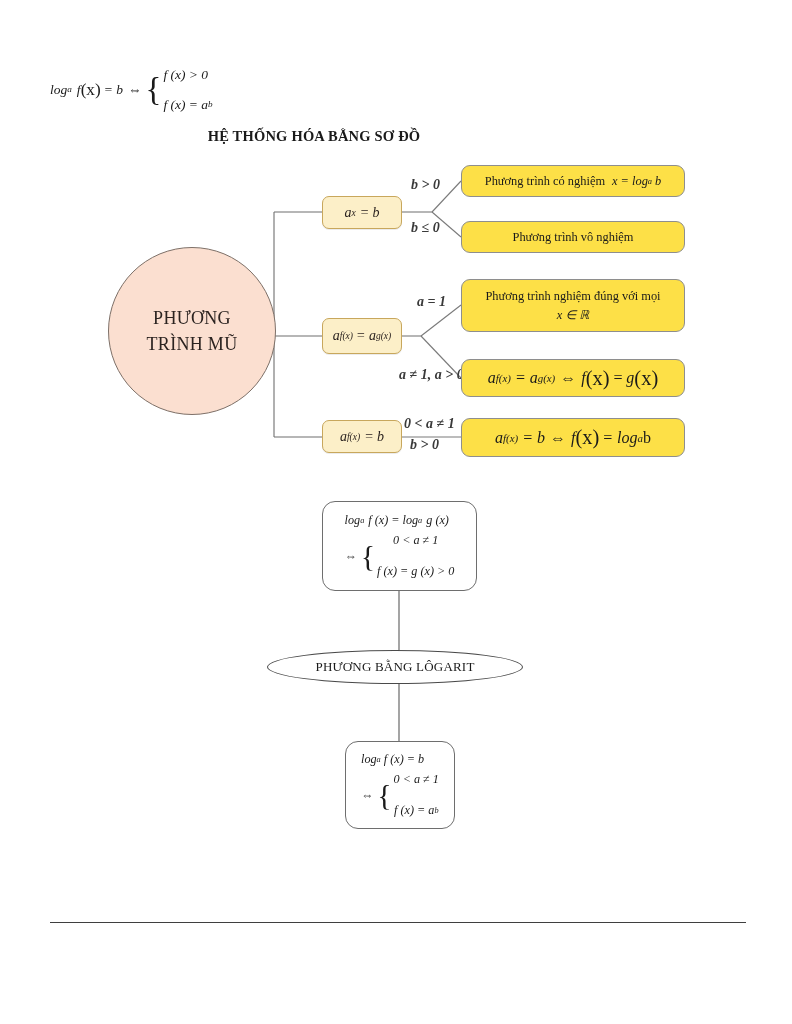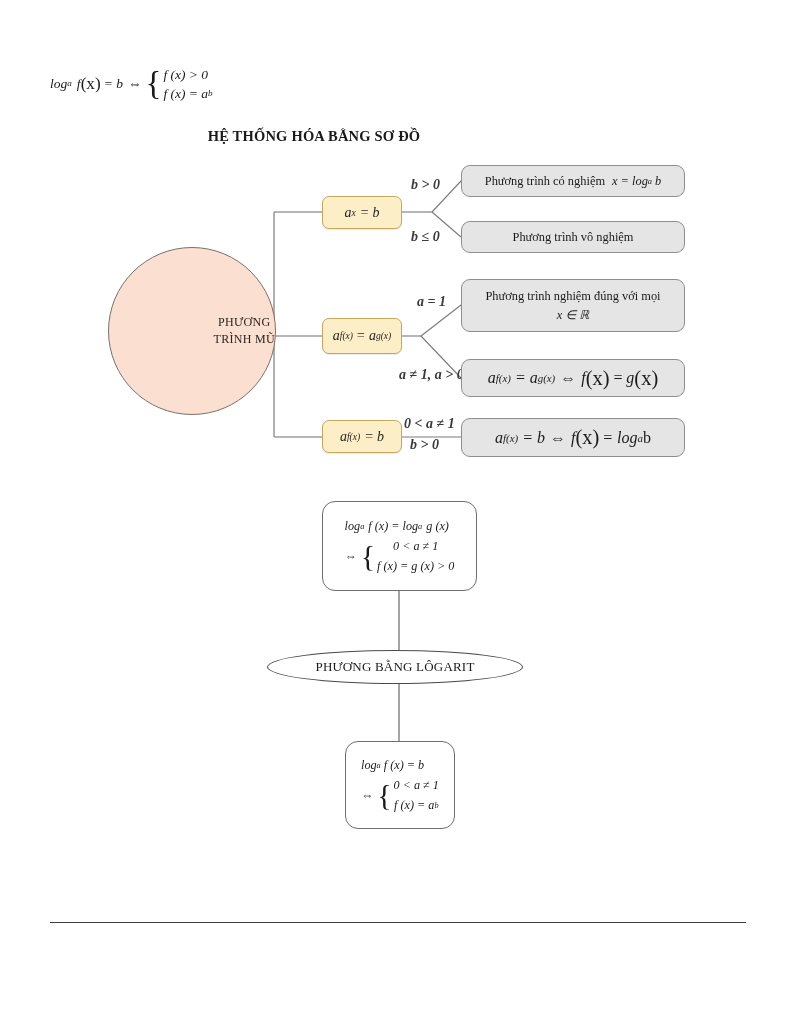--- a/index.html
+++ b/index.html
@@ -20,82 +20,82 @@
   }
   .mrow{display:flex;align-items:center;}
   .mi{font-style:italic;}
   .sub{font-size:0.68em;vertical-align:-0.25em;font-style:italic;}
   .sup{font-size:0.68em;vertical-align:0.52em;font-style:italic;}
   .paren{font-size:1.28em;font-style:normal;}
   .brace{
     font-size:2.45em;line-height:0.82;font-weight:300;
     margin:0 2px 0 4px;font-family:"Liberation Serif",serif;
   }
-  .cases{display:flex;flex-direction:column;gap:5px;}
+  .cases{display:flex;flex-direction:column;gap:16px;}
 
   
   #heading{
     position:absolute;left:0;top:128px;width:628px;
     text-align:center;font-weight:bold;font-size:14.5px;
     letter-spacing:.2px;
   }
 
   
   #wires{position:absolute;left:0;top:0;width:792px;height:1024px;pointer-events:none;}
 
   
   #root-circle{
     position:absolute;left:108px;top:247px;width:168px;height:168px;
     border-radius:50%;
     background:#fbdfd0;
     border:1px solid #7d7068;
     box-sizing:border-box;
-    display:flex;align-items:center;justify-content:flex-end;
+    display:flex;align-items:center;justify-content:center;
     text-align:center;
-    font-size:12px;line-height:1.45;color:#2b2320;
+    font-size:18px;line-height:1.45;color:#2b2320;
     letter-spacing:.3px;
   }
 
   
   .ynode{
     position:absolute;box-sizing:border-box;
     background:#fcefc8;
     border:1px solid #c8a75c;
     border-radius:7px;
     display:flex;align-items:center;justify-content:center;
     font-size:14px;color:#2b2320;
     box-shadow:0 1px 0 rgba(0,0,0,.08);
   }
   #y-node-1{left:322px;top:196px;width:80px;height:33px;}
   #y-node-2{left:322px;top:318px;width:80px;height:36px;}
   #y-node-3{left:322px;top:420px;width:80px;height:33px;}
 
   
   .wbox{
     position:absolute;box-sizing:border-box;
-    background:#e5e5e5;
+    background:#fde047;
     border:1px solid #8e8e8e;
     border-radius:9px;
     display:flex;align-items:center;justify-content:center;
     text-align:center;
     font-size:12.4px;color:#1a1a1a;
     padding:3px 8px;
   }
   #w-box-1{left:461px;top:165px;width:224px;height:32px;}
   #w-box-2{left:461px;top:221px;width:224px;height:32px;}
   #w-box-3{left:461px;top:279px;width:224px;height:53px;}
   #w-box-4{left:461px;top:359px;width:224px;height:38px;font-size:16px;}
   #w-box-5{left:461px;top:418px;width:224px;height:39px;font-size:16px;}
 
   
   .elabel{
     position:absolute;font-size:14px;color:#3a3a3a;white-space:nowrap;font-weight:bold;
   }
   #lbl-b-pos{left:411px;top:177px;}
-  #lbl-b-nonpos{left:411px;top:229px;}
+  #lbl-b-nonpos{left:411px;top:220px;}
   #lbl-a-eq1{left:417px;top:294px;}
   #lbl-a-ne1{left:399px;top:367px;text-align:right;}
   #lbl-cond-a{left:404px;top:416px;}
   #lbl-cond-b{left:410px;top:437px;}
 
   
   #log-box-top{
     position:absolute;left:322px;top:501px;width:155px;height:90px;
     box-sizing:border-box;background:#fff;border:1px solid #6e6e6e;
     border-radius:13px;

